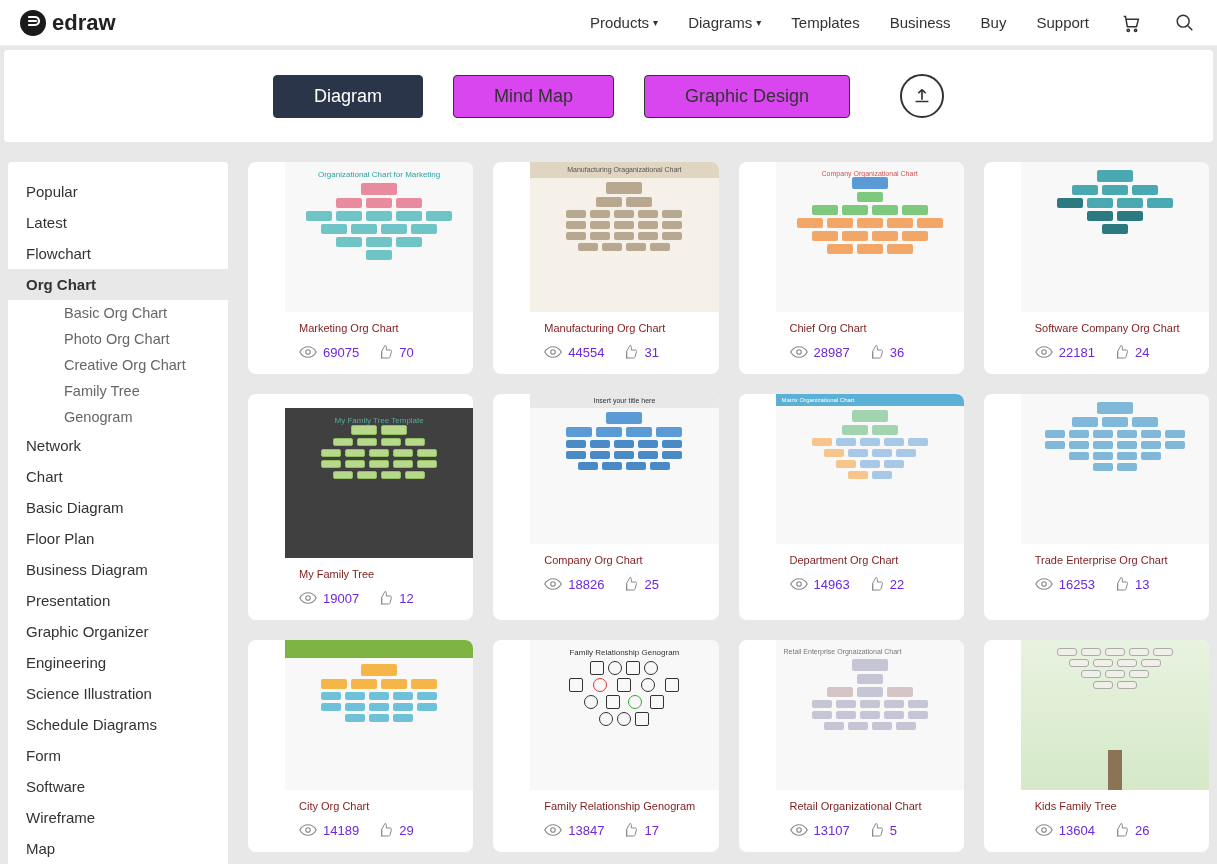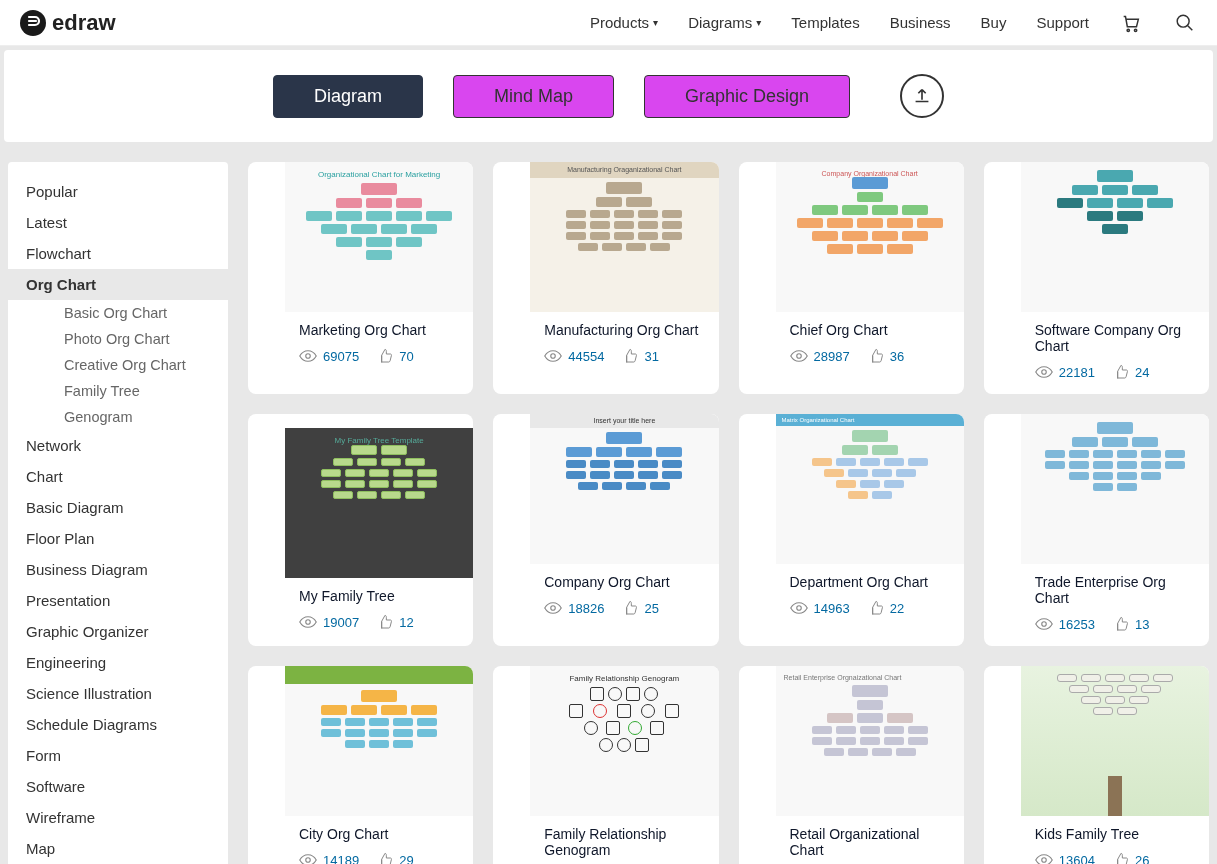--- a/index.html
+++ b/index.html
@@ -17,22 +17,22 @@
 .upload-btn { width: 44px; height: 44px; border: 2px solid #333; border-radius: 50%; display: flex; align-items: center; justify-content: center; cursor: pointer; margin-left: 20px; }
 .main { display: flex; gap: 20px; padding: 20px 8px 8px 8px; align-items: flex-start; }
 .sidebar { width: 220px; background: #fff; border-radius: 4px; padding: 14px 0; flex-shrink: 0; }
 .side-item { padding: 7px 18px; font-size: 15px; cursor: pointer; color: #333; }
 .side-item.active { background: #e8e8e8; font-weight: 700; }
 .sub-item { padding: 5px 18px 5px 56px; font-size: 14.5px; color: #666; cursor: pointer; }
 .grid { display: grid; grid-template-columns: repeat(4, 1fr); gap: 20px; flex: 1; }
 .card { background: #fff; border-radius: 8px; overflow: hidden; cursor: pointer; display: flex; flex-direction: column; padding-left: 37px; }
 .thumb { height: 150px; background: #f8f8f8; display: flex; align-items: center; justify-content: center; position: relative; overflow: hidden; }
 .card-body { padding: 10px 14px 14px 14px; }
-.card-title { font-size: 14px; color: #0f172a; margin-bottom: 10px; }
-.card-meta { display: flex; align-items: center; gap: 18px; font-size: 13px; color: #0369a1; }
+.card-title { font-size: 11px; color: #7f1d1d; margin-bottom: 10px; }
+.card-meta { display: flex; align-items: center; gap: 18px; font-size: 13px; color: #6d28d9; }
 .meta-item { display: flex; align-items: center; gap: 6px; }
 .eye-icon, .like-icon { display: inline-flex; }
 
 .oc { position: absolute; inset: 8px; }
 .oc-title { font-size: 8px; text-align: center; color: #2aa0a0; margin-bottom: 4px; }
 .row { display: flex; justify-content: center; gap: 4px; margin-bottom: 3px; }
 .box { width: 26px; height: 10px; border-radius: 2px; }
 .box.sm { width: 20px; height: 8px; }
 .box.lg { width: 36px; height: 12px; }
 

